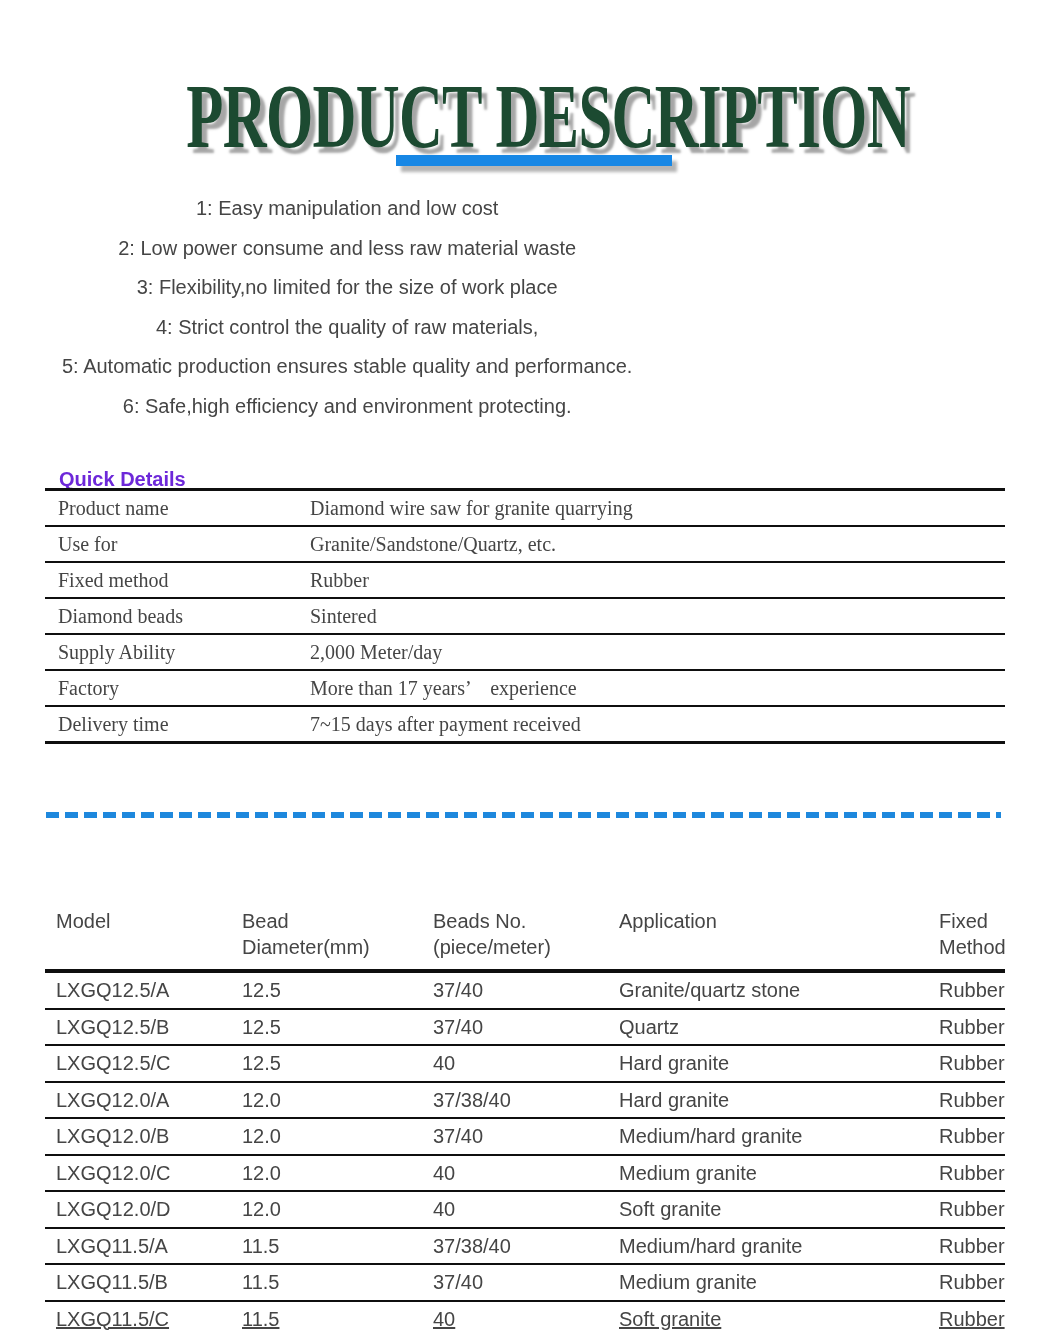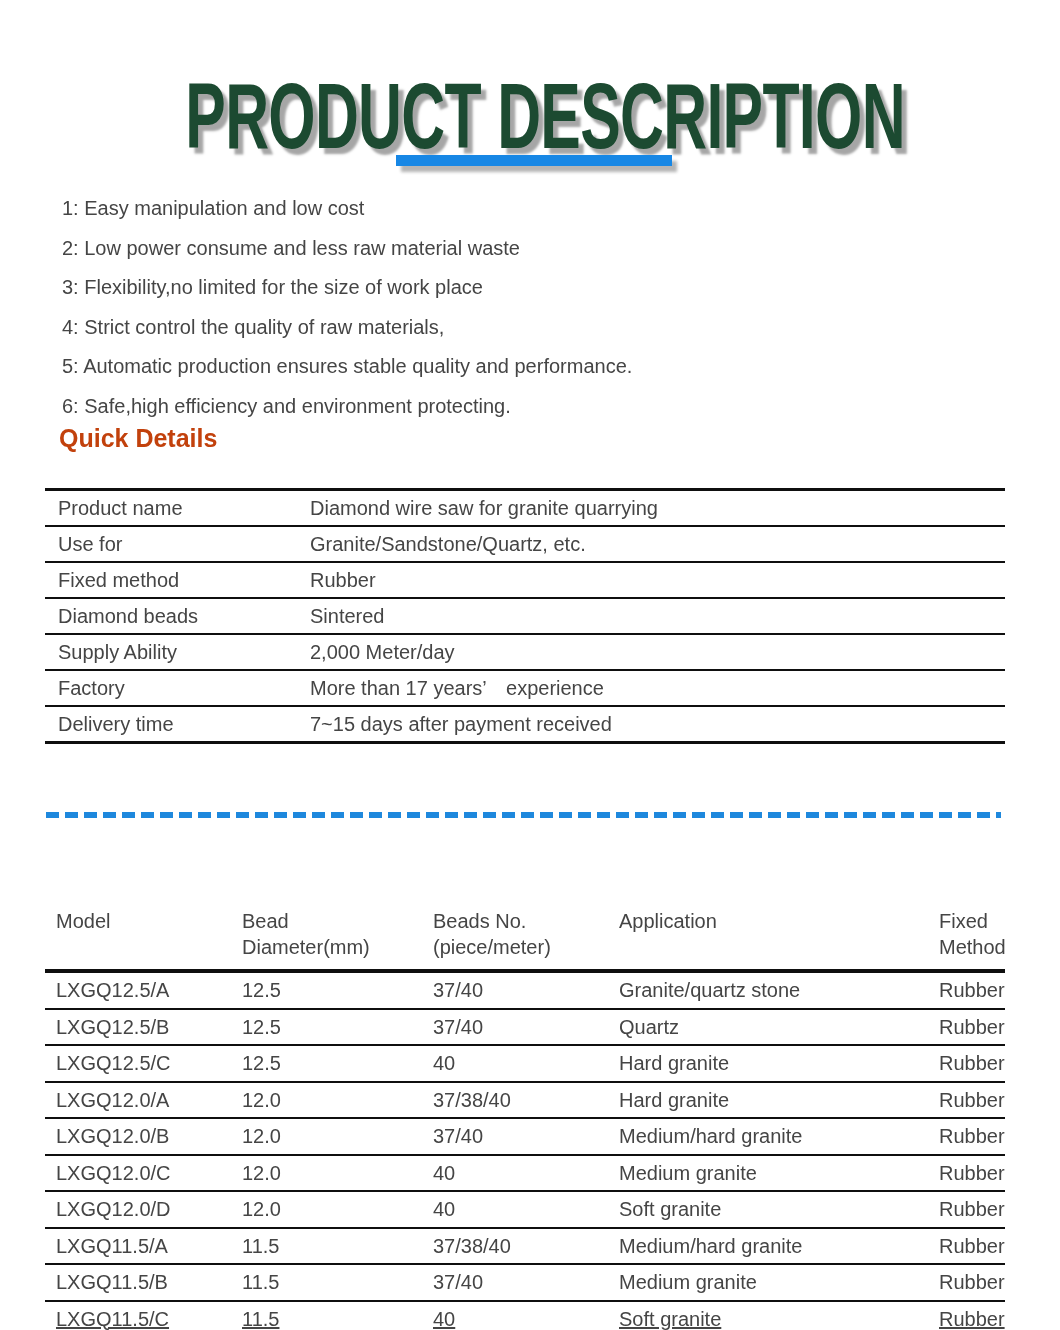--- a/index.html
+++ b/index.html
@@ -10,20 +10,21 @@
     color: #454545;
     position: relative;
     overflow: hidden;
   }
   .page { position: absolute; inset: 0; }
 
   
   .title-wrap {
     position: absolute; top: 70px; left: 0; width: 100%;
     text-align: center;
+    font-family: Liberation Serif, serif;
   }
   .page-title {
     display: inline-block;
     font-size: 92px; font-weight: 700; line-height: 1;
     color: #1c4a31;
     white-space: nowrap;
     letter-spacing: -1px;
     transform: scaleX(0.66);
     transform-origin: 50% 50%;
     text-shadow: 8px 6px 3px #a6a6a6;
@@ -36,36 +37,38 @@
   }
 
   
   .features {
     position: absolute; left: 62px; top: 189px;
     font-size: 20px;
   }
   .feature {
     height: 39.5px; line-height: 39.5px;
     white-space: nowrap;
+    text-align: center;
   }
 
   
   .qd-heading {
-    position: absolute; left: 59px; top: 424px;
-    font-size: 25px; font-weight: 700; color: #c2410c;
+    position: absolute; left: 59px; top: 468px;
+    font-size: 20px; font-weight: 700; color: #6d28d9;
   }
   .qd-table {
     position: absolute; left: 45px; top: 488px; width: 960px;
     border-top: 3px solid #0f0f0f;
     font-size: 20px;
   }
   .qd-row {
     display: flex; height: 34px; line-height: 34px;
     border-bottom: 2px solid #0f0f0f;
     white-space: nowrap;
+    font-family: Liberation Serif, serif;
   }
   .qd-row:last-child { border-bottom: 3px solid #0f0f0f; }
   .qd-label { width: 252px; padding-left: 13px; flex: none; }
   .qd-value { flex: 1; }
 
   
   .divider {
     position: absolute; left: 46px; top: 812px;
     width: 955px; height: 6px;
     background: repeating-linear-gradient(90deg,

